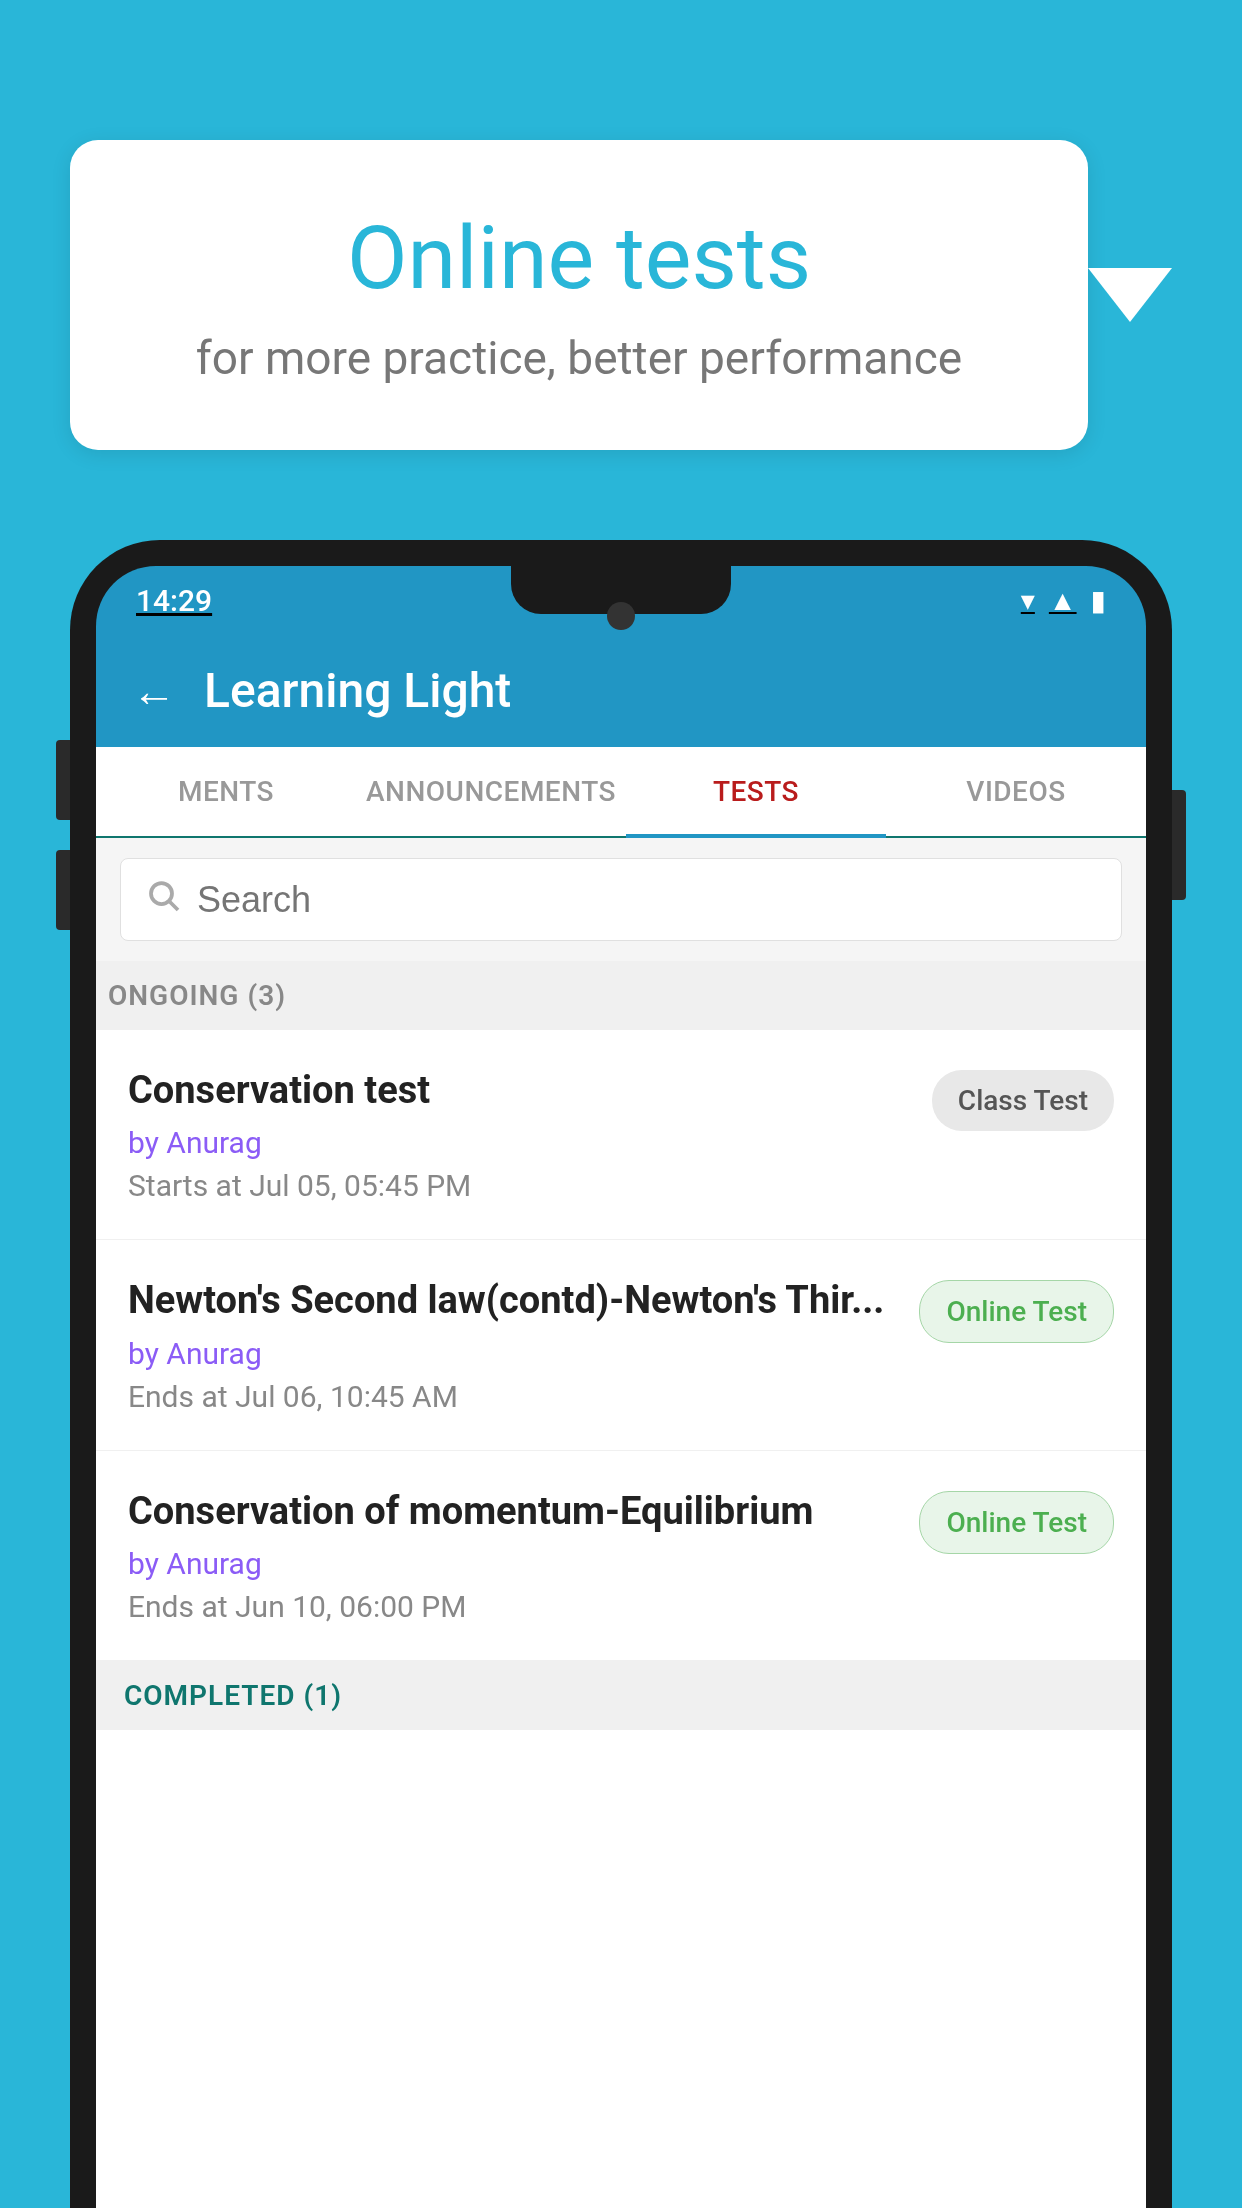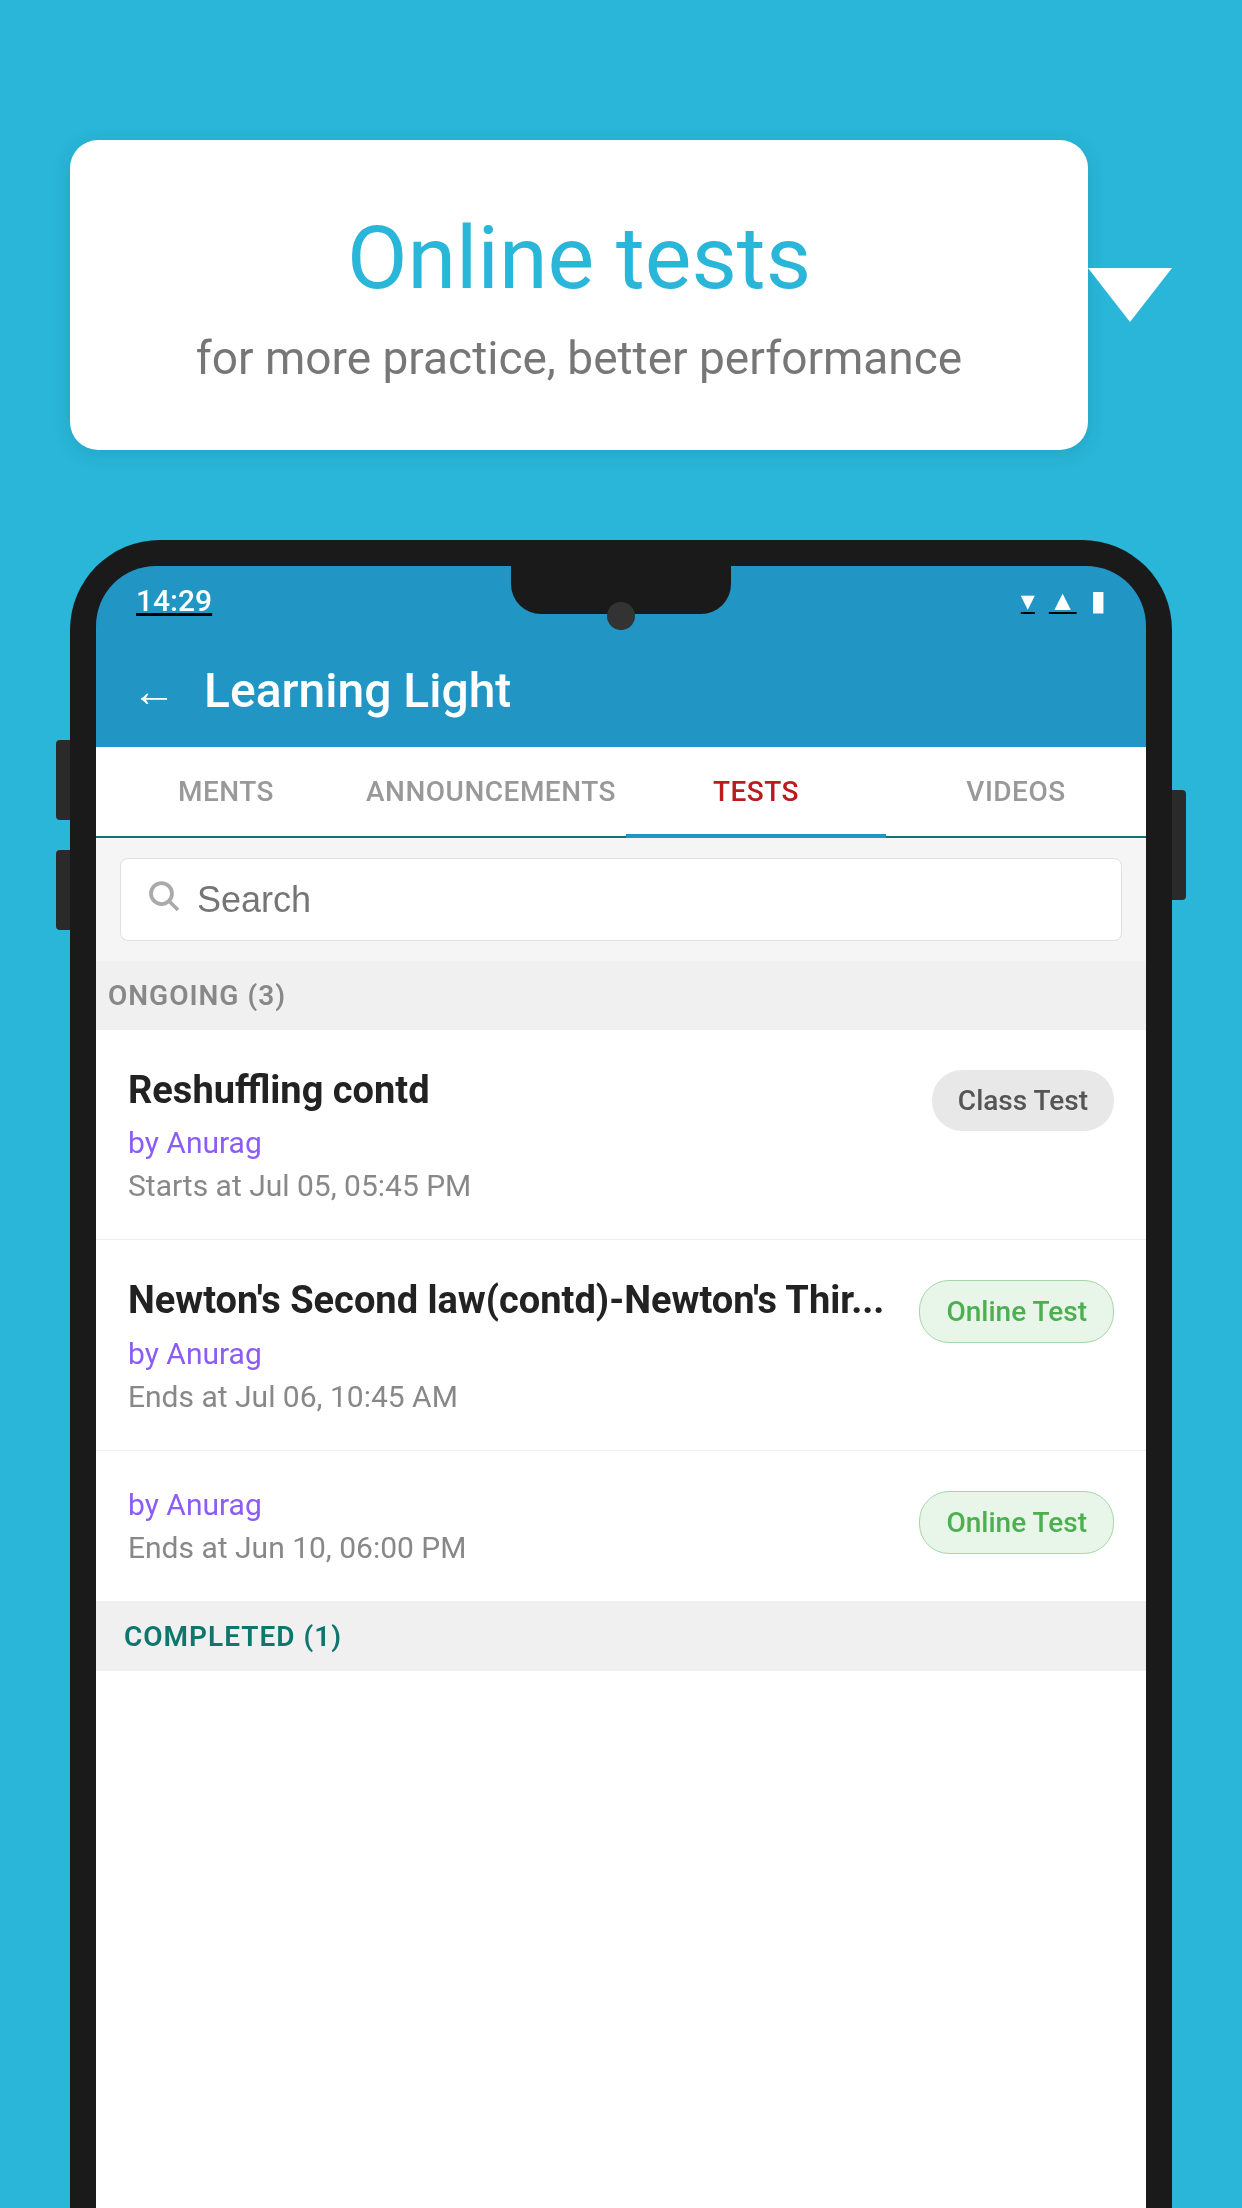--- a/index.html
+++ b/index.html
@@ -367,38 +367,39 @@
           <input class="search-input" type="text" placeholder="Search" style="">
         </div>
       </div>
 
       <div class="section-header">ONGOING (3)</div>
 
       <div class="tests-list">
 
         <div class="test-item">
           <div class="test-info">
-            <div class="test-name">Reshuffling contd</div>
+            <div class="test-name">Conservation test</div>
             <div class="test-by">by Anurag</div>
             <div class="test-date">Starts at  Jul 05, 05:45 PM</div>
           </div>
           <div class="test-badge badge-class">Class Test</div>
         </div>
 
         <div class="test-item">
           <div class="test-info">
             <div class="test-name">Newton's Second law(contd)-Newton's Thir...</div>
             <div class="test-by">by Anurag</div>
             <div class="test-date">Ends at  Jul 06, 10:45 AM</div>
           </div>
           <div class="test-badge badge-online">Online Test</div>
         </div>
 
         <div class="test-item">
           <div class="test-info">
+            <div class="test-name">Conservation of momentum-Equilibrium</div>
             <div class="test-by">by Anurag</div>
             <div class="test-date">Ends at  Jun 10, 06:00 PM</div>
           </div>
           <div class="test-badge badge-online">Online Test</div>
         </div>
 
         <div class="completed-header">COMPLETED (1)</div>
 
       </div>
 

